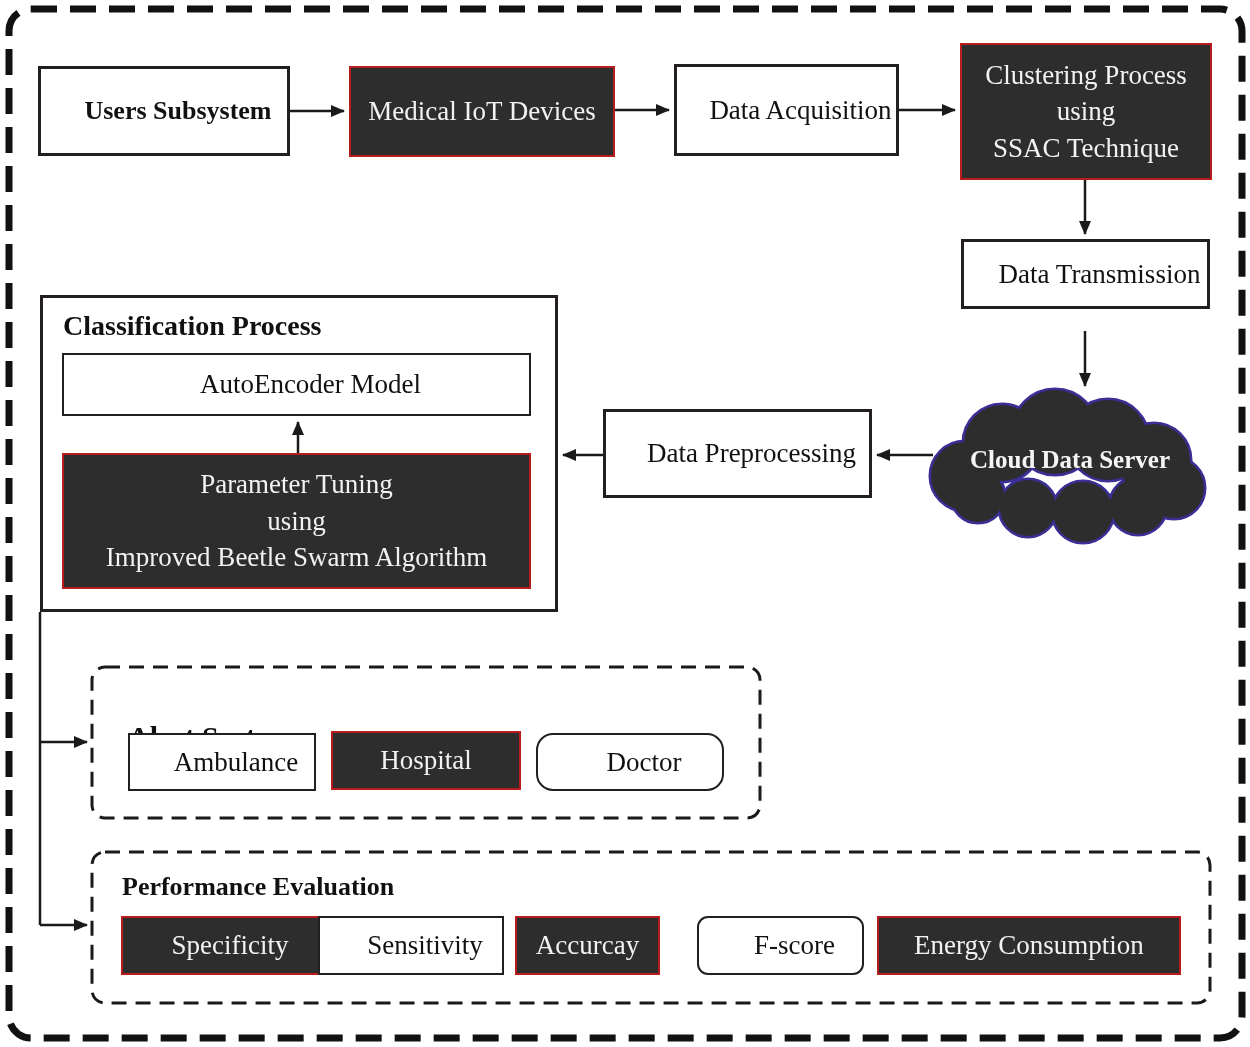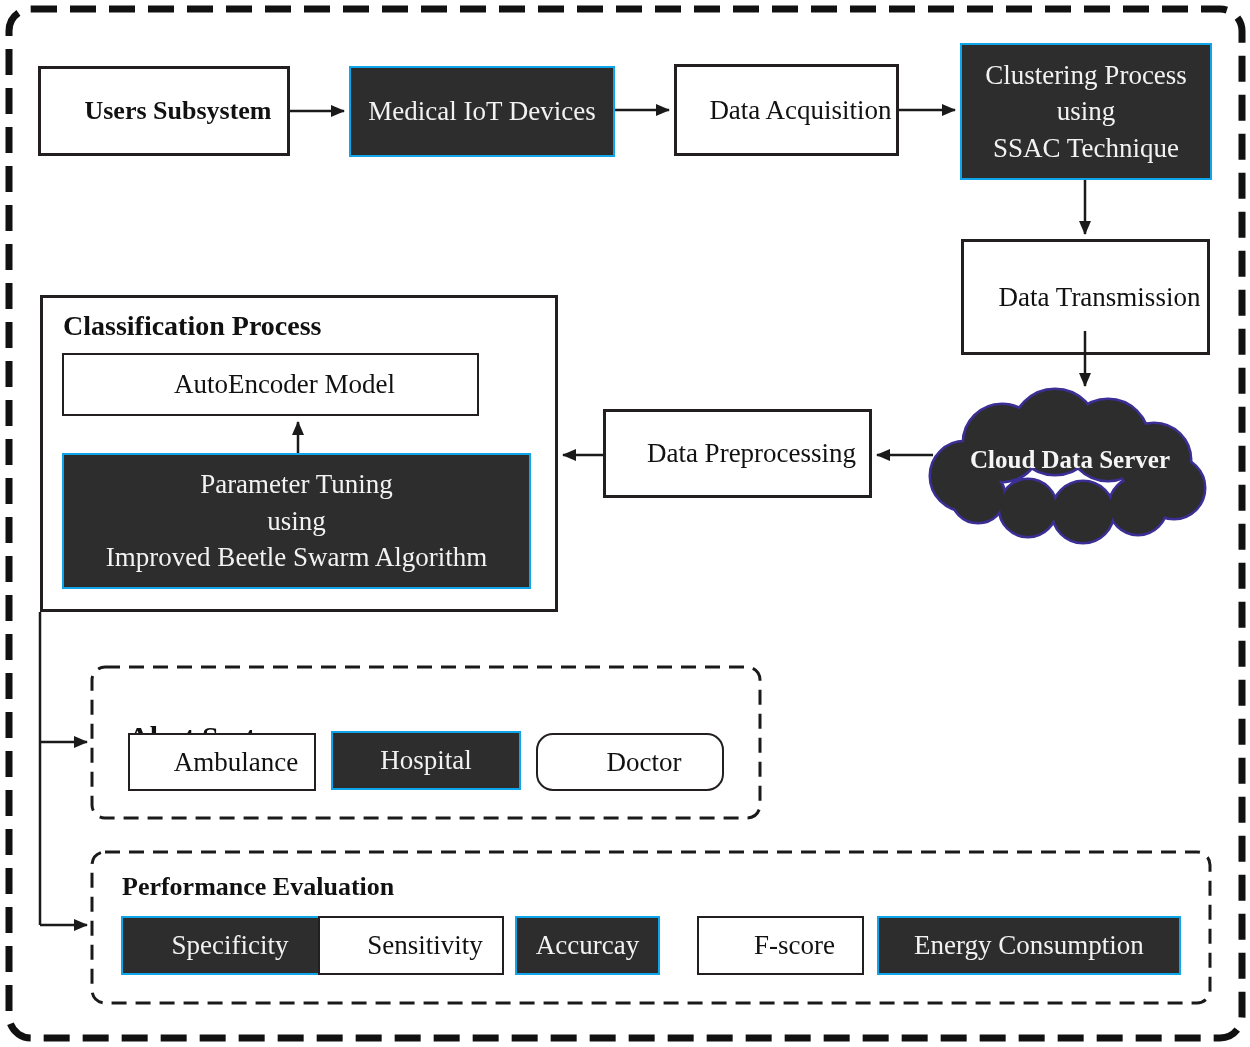--- a/index.html
+++ b/index.html
@@ -15,21 +15,21 @@
   #arrow-layer { z-index:5; pointer-events:none; }
   .box {
     position:absolute; box-sizing:border-box;
     display:flex; align-items:center; justify-content:center;
     text-align:center; white-space:pre-line;
     font-size:27px; line-height:1.35; z-index:2;
     color:#111111;
   }
   .white-box { background:#ffffff; border:3px solid #231f20;padding-left:28px; }
   .white-box.thin { border-width:2px; }
-  .dark-box  { background:#2e2d2e; border:2px solid #0ea5e9; color:#f2f2f2; }
+  .dark-box  { background:#2e2d2e; border:2px solid #b91c1c; color:#f2f2f2; }
   .section-title {
     position:absolute; z-index:2; font-weight:bold; font-size:27px;
     color:#111111; white-space:nowrap;
   }
   .bold { font-weight:bold; }
   #cloud-label {
     position:absolute; z-index:3; left:935px; top:446px; width:270px;
     text-align:center; font-weight:bold; font-size:25px; color:#f5f5f5;
     white-space:nowrap;
   }
@@ -78,43 +78,43 @@
   <div class="box white-box bold" style="left:38px; top:66px; width:252px; height:90px; font-size:26px;">Users Subsystem</div>
 
   <div class="box dark-box" style="left:349px; top:66px; width:266px; height:91px;">Medical IoT Devices</div>
 
   <div class="box white-box" style="left:674px; top:64px; width:225px; height:92px;">Data Acquisition</div>
 
   <div class="box dark-box" style="left:960px; top:43px; width:252px; height:137px;">Clustering Process
 using
 SSAC Technique</div>
 
-  <div class="box white-box" style="left:961px; top:239px; width:249px; height:116px;">Data Transmission</div>
+  <div class="box white-box" style="left:961px; top:239px; width:249px; height:70px;">Data Transmission</div>
 
   <div id="cloud-label">Cloud Data Server</div>
 
   <div class="box white-box" style="left:603px; top:409px; width:269px; height:89px;">Data Preprocessing</div>
 
   <div class="box white-box" style="left:40px; top:295px; width:518px; height:317px;"></div>
   <div class="section-title" style="left:63px; top:310px; font-size:28px;">Classification Process</div>
-  <div class="box white-box thin" style="left:62px; top:353px; width:417px; height:63px;">AutoEncoder Model</div>
+  <div class="box white-box thin" style="left:62px; top:353px; width:469px; height:63px;">AutoEncoder Model</div>
   <div class="box dark-box" style="left:62px; top:453px; width:469px; height:136px;">Parameter Tuning
 using
 Improved Beetle Swarm Algorithm</div>
 
   <div class="section-title" style="left:128px; top:720px; font-size:30px;">Alert System</div>
   <div class="box white-box thin" style="left:128px; top:733px; width:188px; height:58px;">Ambulance</div>
   <div class="box dark-box" style="left:331px; top:731px; width:190px; height:59px;">Hospital</div>
   <div class="box white-box thin" style="left:536px; top:733px; width:188px; height:58px;border-radius:17px;">Doctor</div>
 
   <div class="section-title" style="left:122px; top:872px; font-size:26px;">Performance Evaluation</div>
   <div class="box dark-box" style="left:121px; top:916px; width:218px; height:59px;">Specificity</div>
   <div class="box white-box thin" style="left:318px; top:916px; width:186px; height:59px;">Sensitivity</div>
   <div class="box dark-box" style="left:515px; top:916px; width:145px; height:59px;">Accurcay</div>
-  <div class="box white-box thin" style="left:697px; top:916px; width:167px; height:59px;">F-score</div>
+  <div class="box white-box thin" style="left:697px; top:916px; width:167px; height:59px;border-radius:11px;">F-score</div>
   <div class="box dark-box" style="left:877px; top:916px; width:304px; height:59px;">Energy Consumption</div>
 
   <svg id="arrow-layer" class="layer" viewBox="0 0 1250 1047">
     <defs>
       <marker id="ah" markerWidth="14" markerHeight="12" refX="13" refY="6" orient="auto" markerUnits="userSpaceOnUse">
         <path d="M0,0 L14,6 L0,12 Z" fill="#1a1a1a"></path>
       </marker>
     </defs>
     <g stroke="#1a1a1a" stroke-width="2.5" fill="none">
       <line x1="290" y1="111" x2="344" y2="111" marker-end="url(#ah)"></line>

